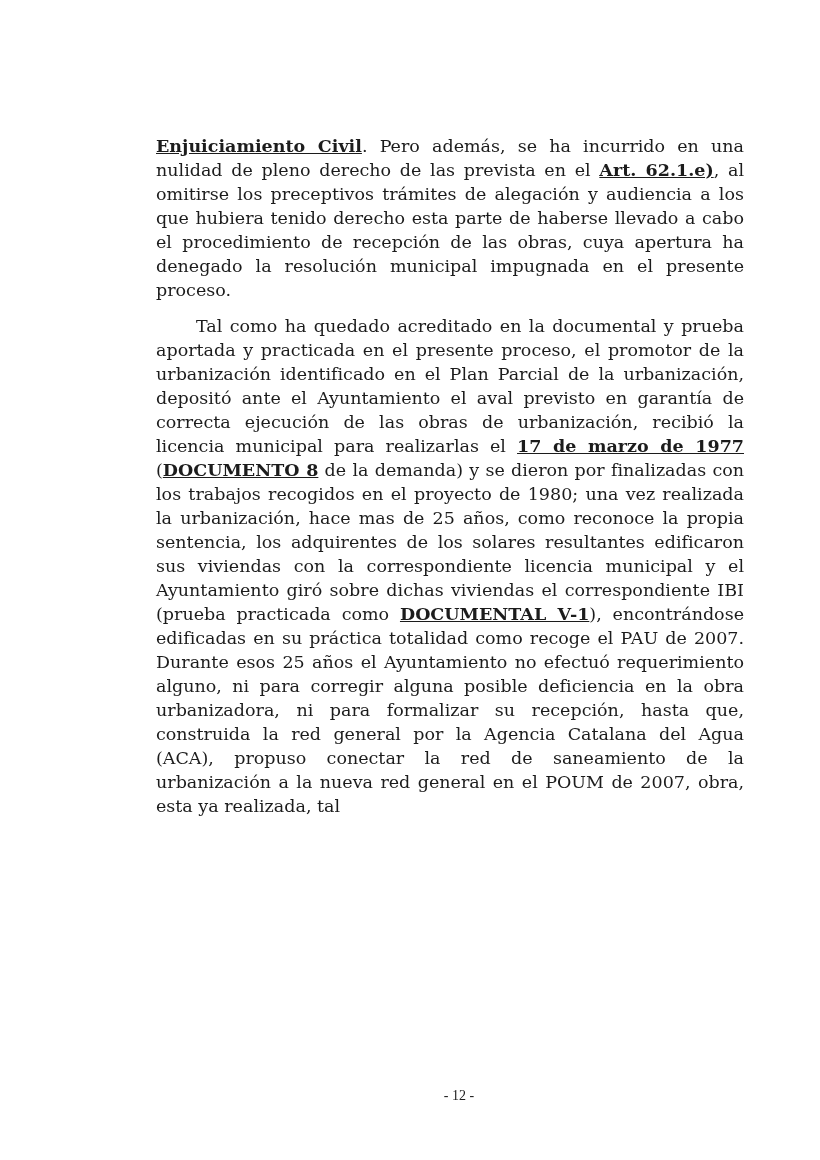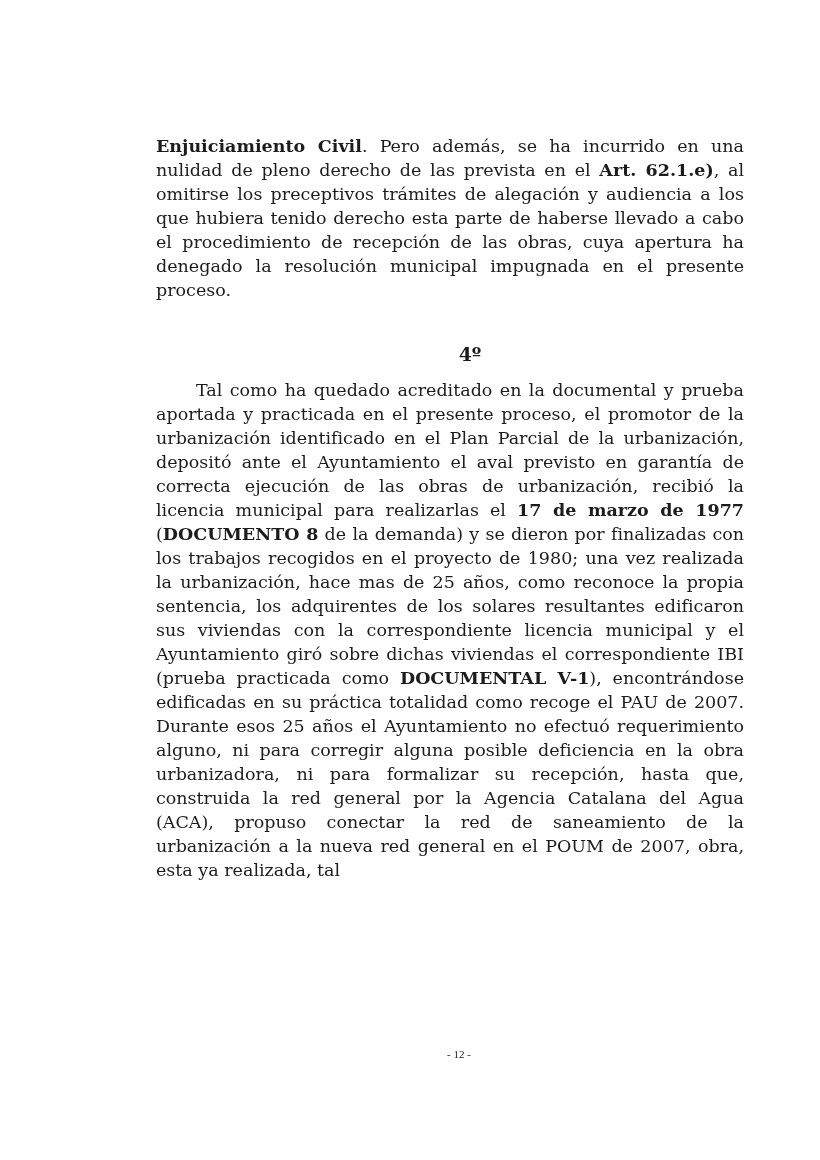--- a/index.html
+++ b/index.html
@@ -20,59 +20,58 @@
     left: 156px;
     top: 134px;
     width: 588px;
     font-family: "DejaVu Serif", serif;
     font-size: 17.5px;
     line-height: 24px;
     text-align: justify;
     color: #1c1c1c;
   }
   .text-block p { margin: 0; padding: 0; }
-  .b { font-weight: bold; }
+  .b { font-weight: bold; text-decoration: underline; }
   .indent { text-indent: 40px; }
   .section-heading {
     text-align: center;
     text-indent: 40px;
     font-weight: bold;
     font-size: 19px;
     margin-top: 40px !important;
   }
   .ground-para {
     font-weight: bold;
     margin-top: 22px !important;
     word-spacing: 4px;
   }
   .argument-para {
     margin-top: 12px !important;
   }
   .page-footer {
     position: absolute;
-    top: 1048px;
+    top: 1088px;
     left: 156px;
     width: 588px;
     box-sizing: border-box;
     padding-left: 18px;
     text-align: center;
     font-family: "Liberation Serif", serif;
-    font-size: 11px;
+    font-size: 14px;
     color: #1c1c1c;
   }
 </style>
 </head>
 <body>
 
 <div class="page">
   <div class="text-block">
 
     <p class="para"><span class="b">Enjuiciamiento Civil</span><span>. Pero además, se ha incurrido en una nulidad de pleno derecho de las prevista en el </span><span class="b">Art. 62.1.e)</span><span>, al omitirse los preceptivos trámites de alegación y audiencia a los que hubiera tenido derecho esta parte de haberse llevado a cabo el procedimiento de recepción de las obras, cuya apertura ha denegado la resolución municipal impugnada en el presente proceso.</span></p>
 
-    <p class="section-heading">4º</p>
 
 
     <p class="para indent argument-para"><span>Tal como ha quedado acreditado en la documental y prueba aportada y practicada en el presente proceso, el promotor de la urbanización identificado en el Plan Parcial de la urbanización, depositó ante el Ayuntamiento el aval previsto en garantía de correcta ejecución de las obras de urbanización, recibió la licencia municipal para realizarlas el </span><span class="b">17 de marzo de 1977</span><span> (</span><span class="b">DOCUMENTO 8</span><span> de la demanda) y se dieron por finalizadas con los trabajos recogidos en el proyecto de 1980; una vez realizada la urbanización, hace mas de 25 años, como reconoce la propia sentencia, los adquirentes de los solares resultantes edificaron sus viviendas con la correspondiente licencia municipal y el Ayuntamiento giró sobre dichas viviendas el correspondiente IBI (prueba practicada como </span><span class="b">DOCUMENTAL V-1</span><span>), encontrándose edificadas en su práctica totalidad como recoge el PAU de 2007. Durante esos 25 años el Ayuntamiento no efectuó requerimiento alguno, ni para corregir alguna posible deficiencia en la obra urbanizadora, ni para formalizar su recepción, hasta que, construida la red general por la Agencia Catalana del Agua (ACA), propuso conectar la red de saneamiento de la urbanización a la nueva red general en el POUM de 2007, obra, esta ya realizada, tal</span></p>
 
   </div>
 
   <div class="page-footer">- 12 -</div>
 </div>
 
 </body></html>

